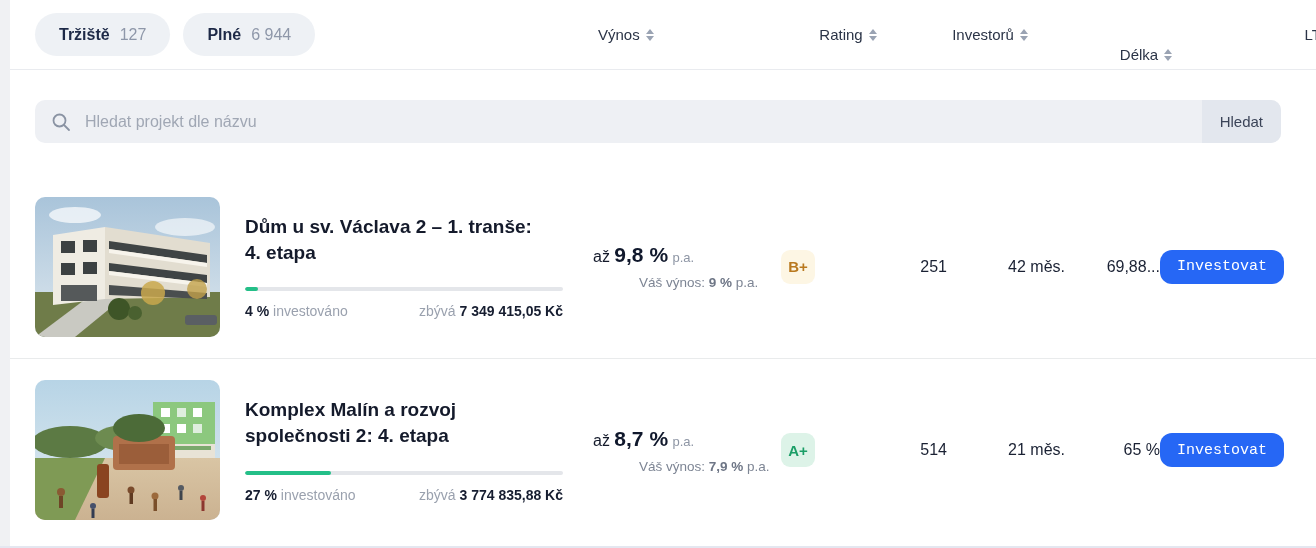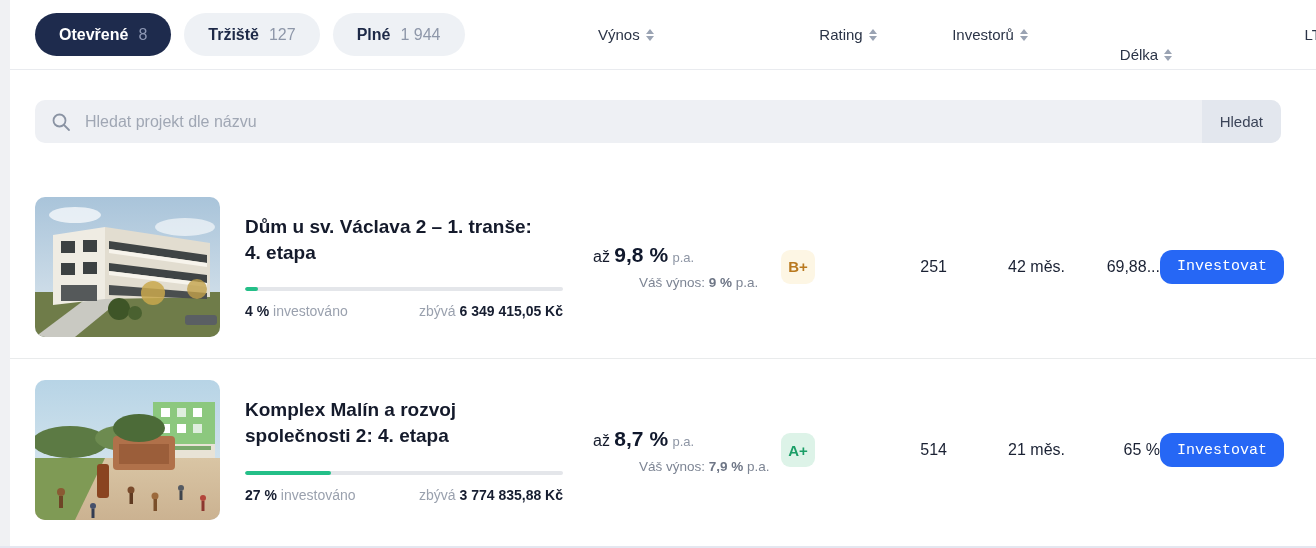--- a/index.html
+++ b/index.html
@@ -85,31 +85,27 @@
 </style>
 </head>
 <body>
 
 <div class="page">
   <div class="left-strip"></div>
   <div class="content">
 
     <div class="topbar">
       <div class="tabs">
-        <div class="pill active">
-          <span class="lbl">Otevřené</span>
-          <span class="cnt">8</span>
-        </div>
         <div class="pill">
           <span class="lbl">Tržiště</span>
           <span class="cnt">127</span>
         </div>
         <div class="pill">
           <span class="lbl">Plné</span>
-          <span class="cnt">1 944</span>
+          <span class="cnt">6 944</span>
         </div>
       </div>
       <div class="sort-headers">
         <div class="sh sh-yield">
           <span>Výnos</span>
           <span class="sort-icon">
               <span class="up"></span>
               <span class="down"></span>
             </span>
         </div>
@@ -195,21 +191,21 @@
           <div class="bar">
             <div class="bar-fill" style="width: 4%;"></div>
           </div>
           <div class="bar-labels">
             <div class="inv">
               <b>4 %</b>
               <span>investováno</span>
             </div>
             <div class="rem">
               <span>zbývá</span>
-              <b>6 349 415,05 Kč</b>
+              <b>7 349 415,05 Kč</b>
             </div>
           </div>
         </div>
         <div class="yield">
           <div class="yield-main">
             <span>až</span>
             <b>9,8 %</b>
             <span class="pa">p.a.</span>
           </div>
           <div class="yield-sub">

